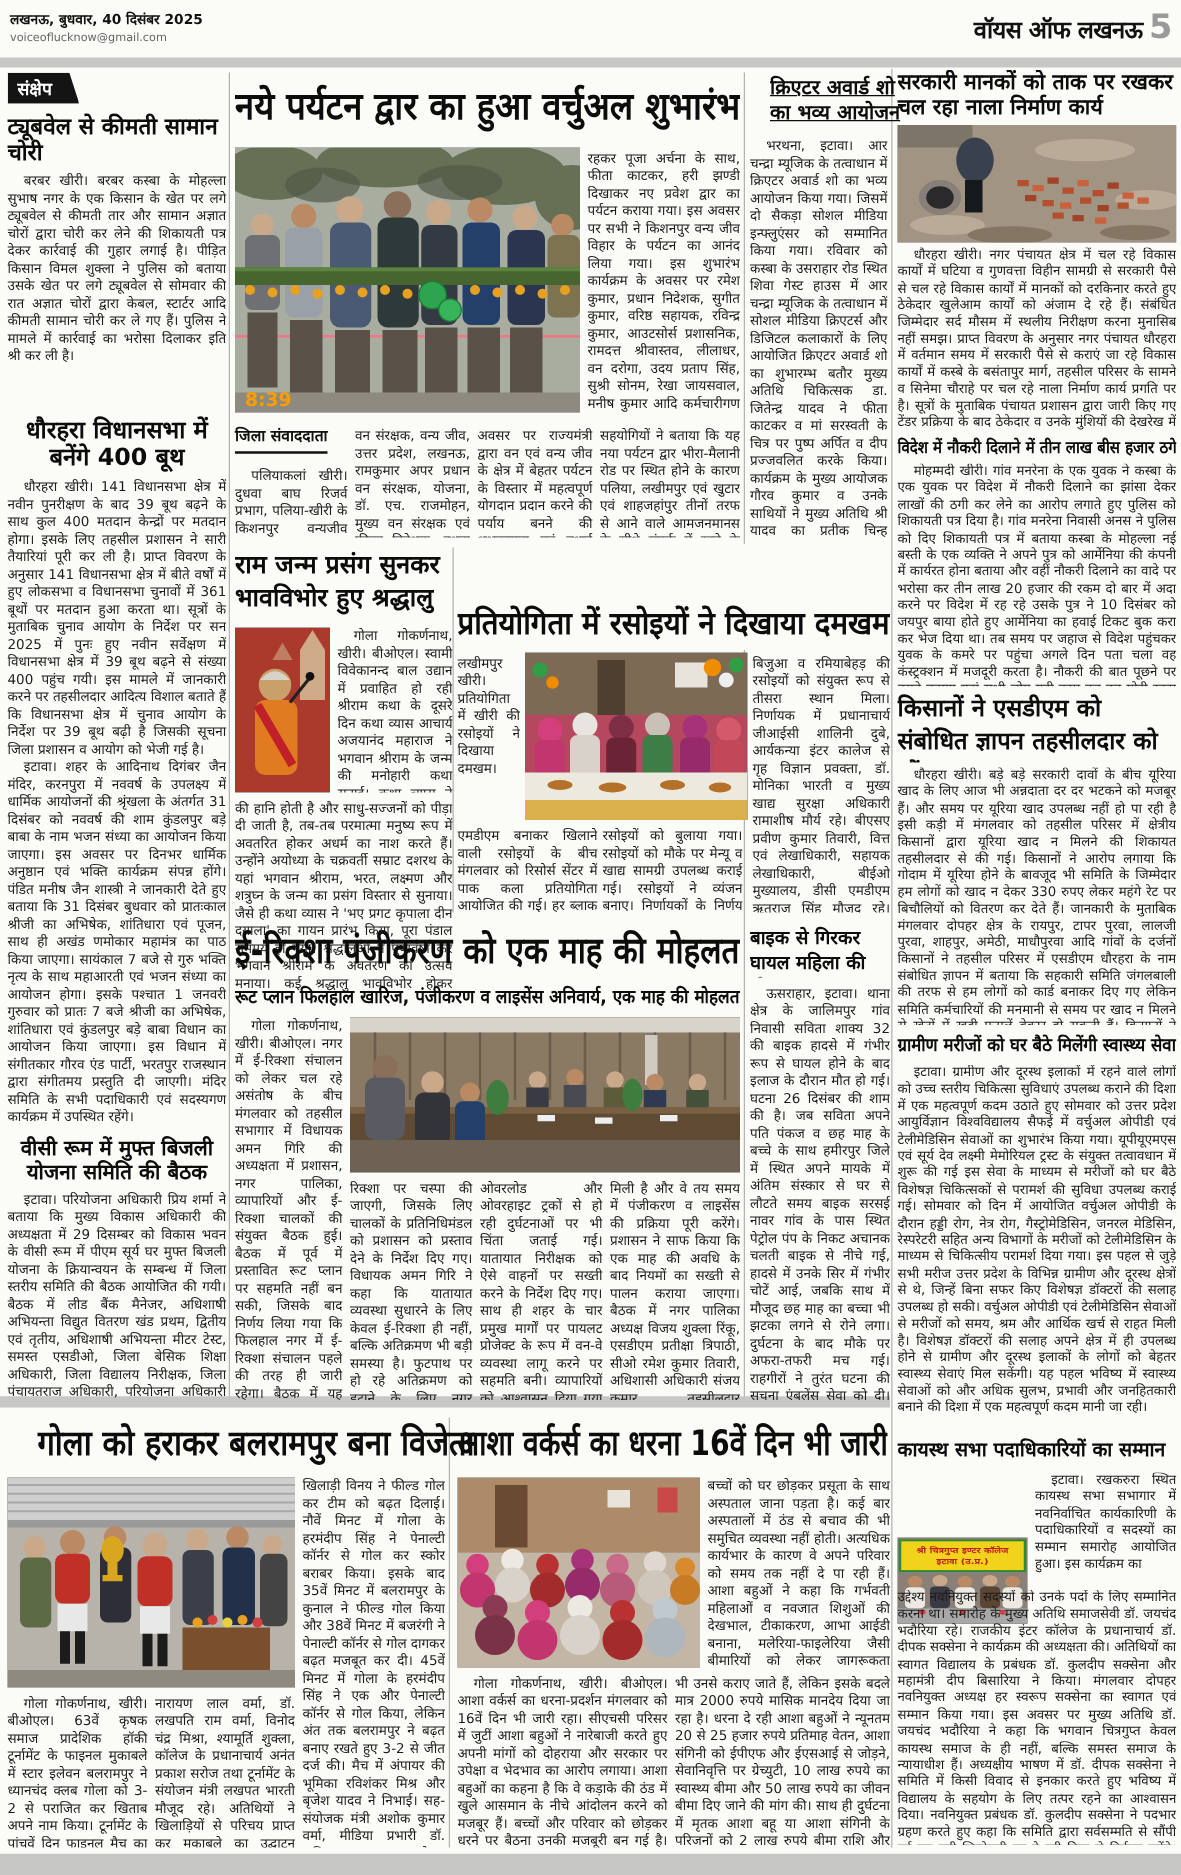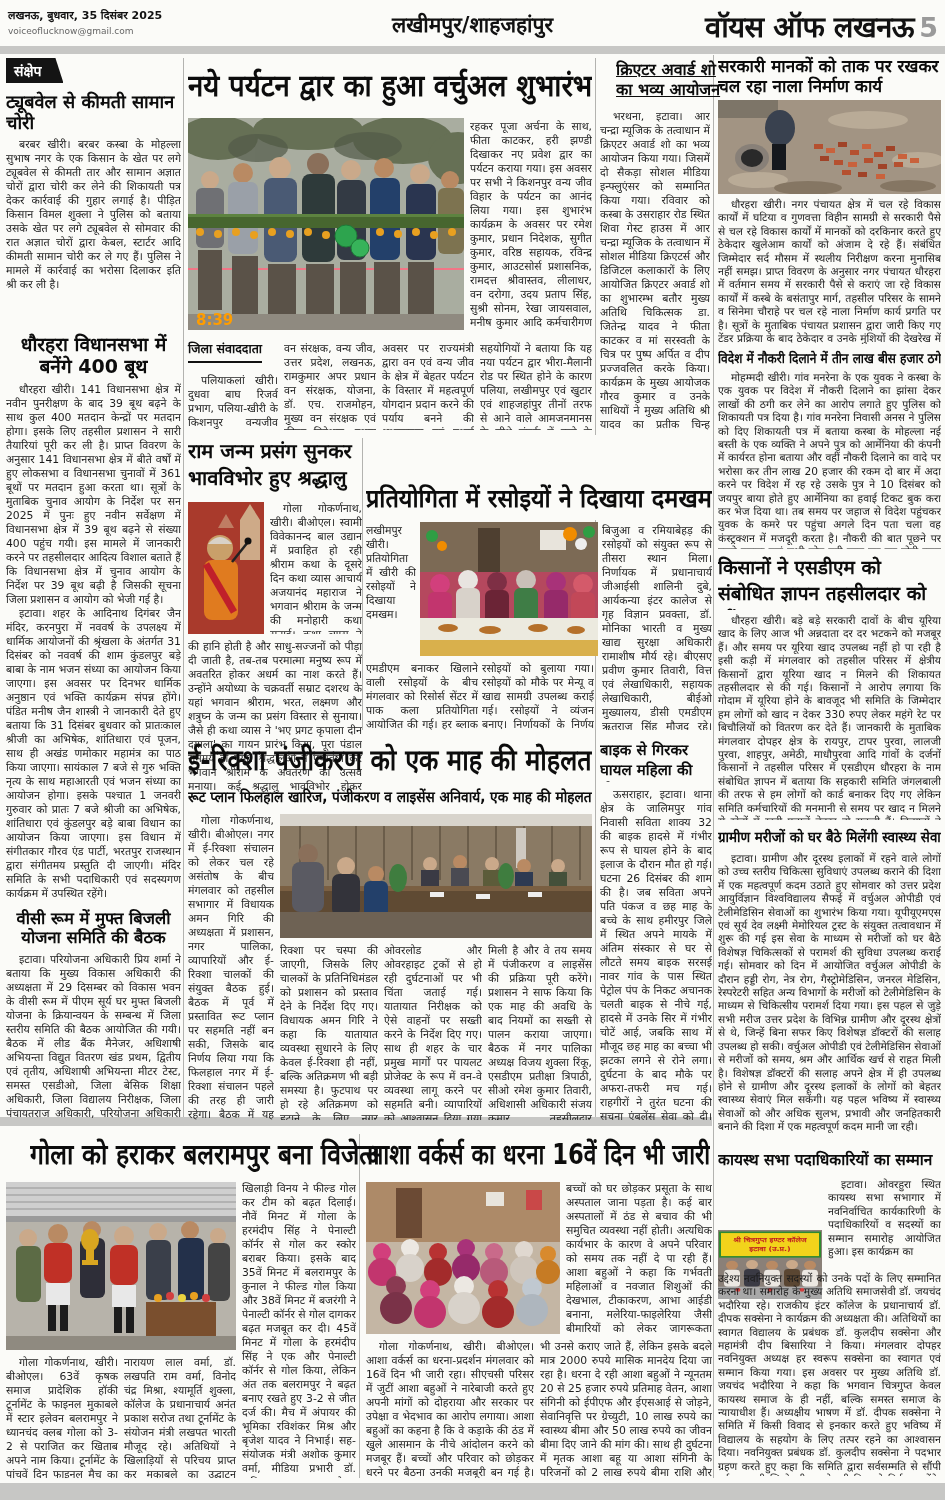--- a/index.html
+++ b/index.html
@@ -21,26 +21,25 @@
   #sidebar .shd{font-weight:bold;line-height:1.15;margin:9px 0 5px 0;text-align:center;color:#0c0c0c;}
   #sidebar .sbd{font-size:10.8px;line-height:14px;text-align:justify;color:#1c1c1c;}
   .byline{position:absolute;font-weight:bold;font-size:12.5px;border-bottom:2px solid #111;padding-bottom:4px;}
 </style>
 </head>
 <body>
 
 <div id="page">
 
   <div class="abs" style="left:8px;top:7px;width:220px;">
-    <div style="font-size:11px;font-weight:bold;">लखनऊ, बुधवार, 35 दिसंबर 2025</div>
+    <div style="font-size:11px;font-weight:bold;">लखनऊ, बुधवार, 40 दिसंबर 2025</div>
     <div style="font-size:9px;color:#666;margin-top:4px;">voiceoflucknow@gmail.com</div>
   </div>
-  <div class="abs" style="left:320px;top:10px;width:305px;text-align:center;font-size:21px;font-weight:bold;">लखीमपुर/शाहजहांपुर</div>
   <div class="abs" style="left:650px;top:6px;width:288px;text-align:right;">
-    <span style="font-size:29px;font-weight:800;letter-spacing:-0.5px;">वॉयस ऑफ लखनऊ</span>
+    <span style="font-size:19px;font-weight:800;letter-spacing:-0.5px;">वॉयस ऑफ लखनऊ</span>
     <span style="font-size:27px;font-weight:800;color:#9a9a9a;">5</span>
   </div>
   <div class="hbar" style="left:0;top:46px;width:945px;height:8px;"></div>
 
   <div class="vr" style="left:183px;top:58px;height:1060px;"></div>
   <div class="vr" style="left:595px;top:58px;height:377px;"></div>
   <div class="vr" style="left:595px;top:520px;height:600px;"></div>
   <div class="vr" style="left:713px;top:55px;height:1423px;"></div>
   <div class="vr" style="left:362px;top:438px;height:292px;"></div>
   <div class="vr" style="left:359px;top:1134px;height:344px;"></div>
@@ -369,21 +368,21 @@
             <rect x="84" y="52" width="16" height="22" rx="4" fill="#ece8e2"></rect>
         </g>
         <rect y="74" width="104" height="16" fill="#a8a8a8"></rect>
         <g fill="#d23f3f">
             <circle cx="20" cy="78" r="2.5"></circle>
             <circle cx="52" cy="78" r="2.5"></circle>
             <circle cx="84" cy="78" r="2.5"></circle>
           </g>
       </svg>
     </div>
-    <div class="bd ind" style="left:828px;top:1178px;width:113px;height:90px;font-size:10.6px;line-height:13.4px;">इटावा। ओवरहुरा स्थित कायस्थ सभा सभागार में नवनिर्वाचित कार्यकारिणी के पदाधिकारियों व सदस्यों का सम्मान समारोह आयोजित हुआ। इस कार्यक्रम का</div>
+    <div class="bd ind" style="left:828px;top:1178px;width:113px;height:90px;font-size:10.6px;line-height:13.4px;">इटावा। रखकरुरा स्थित कायस्थ सभा सभागार में नवनिर्वाचित कार्यकारिणी के पदाधिकारियों व सदस्यों का सम्मान समारोह आयोजित हुआ। इस कार्यक्रम का</div>
     <div class="bd" style="left:718px;top:1272px;width:223px;height:204px;font-size:10.6px;line-height:13.4px;">उद्देश्य नवनियुक्त सदस्यों को उनके पदों के लिए सम्मानित करना था। समारोह के मुख्य अतिथि समाजसेवी डॉ. जयचंद भदौरिया रहे। राजकीय इंटर कॉलेज के प्रधानाचार्य डॉ. दीपक सक्सेना ने कार्यक्रम की अध्यक्षता की। अतिथियों का स्वागत विद्यालय के प्रबंधक डॉ. कुलदीप सक्सेना और महामंत्री दीप बिसारिया ने किया। मंगलवार दोपहर नवनियुक्त अध्यक्ष हर स्वरूप सक्सेना का स्वागत एवं सम्मान किया गया। इस अवसर पर मुख्य अतिथि डॉ. जयचंद भदौरिया ने कहा कि भगवान चित्रगुप्त केवल कायस्थ समाज के ही नहीं, बल्कि समस्त समाज के न्यायाधीश हैं। अध्यक्षीय भाषण में डॉ. दीपक सक्सेना ने समिति में किसी विवाद से इनकार करते हुए भविष्य में विद्यालय के सहयोग के लिए तत्पर रहने का आश्वासन दिया। नवनियुक्त प्रबंधक डॉ. कुलदीप सक्सेना ने पदभार ग्रहण करते हुए कहा कि समिति द्वारा सर्वसम्मति से सौंपी गई इस बड़ी जिम्मेदारी का वे पूरी निष्ठा से निर्वहन करेंगे। उन्होंने विद्यालय को पूर्ण सहयोग प्रदान करने का संकल्प लिया। संचालन ललित सक्सेना ने किया। इस अवसर पर केके सक्सेना प्रबंधक, मिश्री लाल मांटेसरी स्कूल, दिव्यांश सक्सेना, बुद्ध प्रकाश श्रीवास्तव, आनंद सरवाड़ी, रजत शहमीरी, आशुतोष सक्सेना, नितिन आनंद, विवेक सक्सेना, रवींद्र श्रीवास्तव, शशिबिंदु सक्सेना और पवन श्रीवास्तव सहित कई गणमान्य व्यक्ति उपस्थित रहे और उन्होंने सहयोग प्रदान किया।</div>
   </section>
 
   <section>
     <div class="hd" style="left:6px;top:1134px;width:350px;height:42px;font-size:28px;line-height:42px;margin-left:24px;">
       <span class="fit" style="transform: scaleX(0.881612);">गोला को हराकर बलरामपुर बना विजेता</span>
     </div>
     <div class="ph" style="left:6px;top:1182px;width:230px;height:168px;">
       <svg viewBox="0 0 230 168" preserveAspectRatio="none">
         <rect width="230" height="168" fill="#b7b3aa"></rect>

